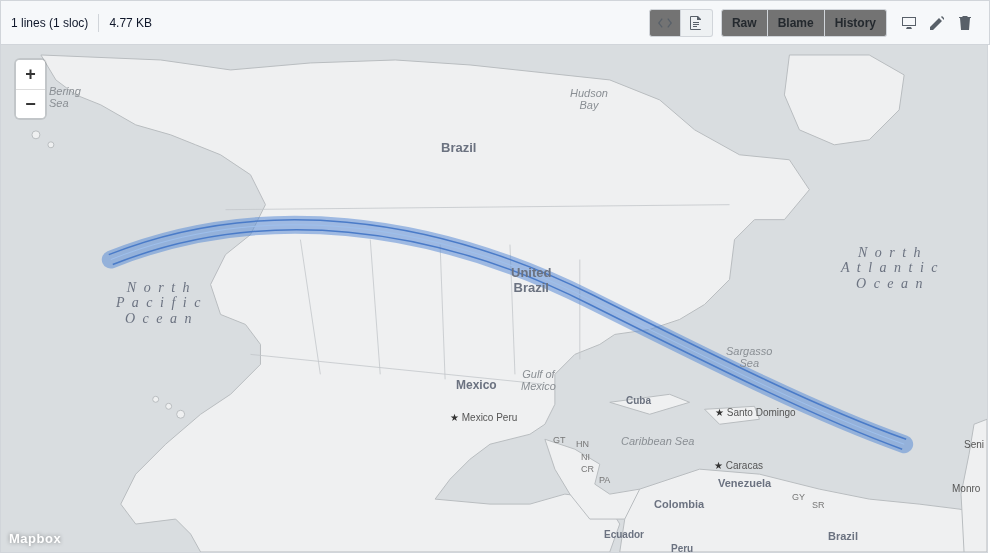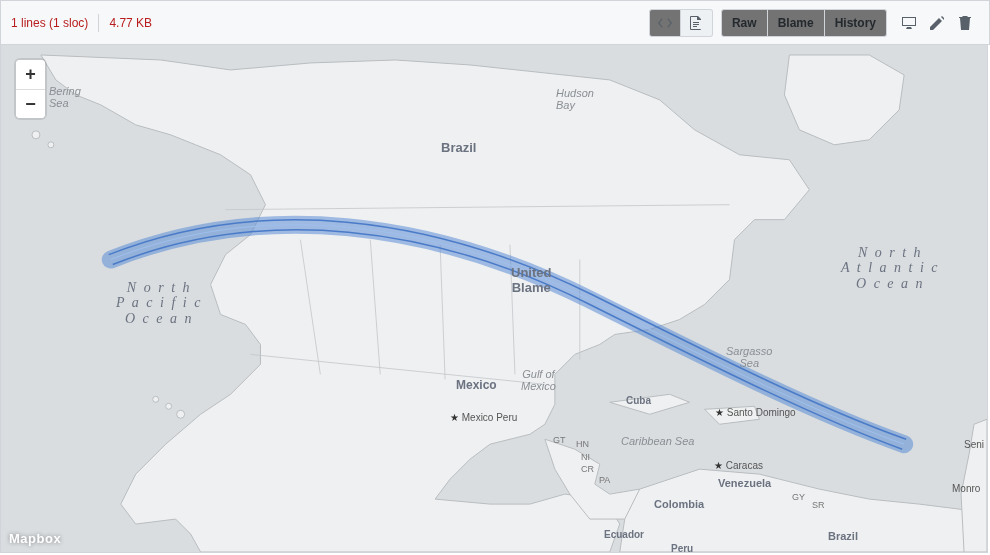--- a/index.html
+++ b/index.html
@@ -1,18 +1,18 @@
 <!DOCTYPE html>
 <html><head>
 <meta charset="utf-8">
 <style>
 * { box-sizing: border-box; margin: 0; padding: 0; }
 body { font-family: -apple-system, BlinkMacSystemFont, "Segoe UI", Helvetica, Arial, sans-serif; font-size: 12px; color: #24292e; background: #fff; }
 .toolbar { height: 45px; border: 1px solid #d1d5da; background: #f6f8fa; display: flex; align-items: center; padding: 0 10px; }
-.file-info { display: flex; align-items: center; gap: 10px; color: #b91c1c; font-size: 12px; }
+.file-info { display: flex; align-items: center; gap: 10px; color: #0f172a; font-size: 12px; }
 .divider { width: 1px; height: 18px; background: #d1d5da; }
 .spacer { flex: 1; }
 .btn-group { display: flex; }
 .btn-group > * { border: 1px solid #d1d5da; background: #737373; height: 28px; display: flex; align-items: center; justify-content: center; cursor: pointer; }
 .btn-group > * + * { border-left: none; }
 .btn-group > *:first-child { border-radius: 3px 0 0 3px; }
 .btn-group > *:last-child { border-radius: 0 3px 3px 0; }
 .icon-btn { width: 32px; }
 .icon-btn.active { background: #eef1f3; }
 .text-btn { padding: 0 10px; font-size: 12px; font-weight: 600; color: #24292e; }
@@ -120,33 +120,33 @@
       <path d="M110,215 C260,155 430,175 590,255 C720,320 820,370 905,400" stroke="#9fc0ec" stroke-width="1" fill="none"></path>
     </g>
   </svg>
 
   <div class="map-label ocean" style="top:235px;left:115px;white-space:pre">N o r t h
 P a c i f i c
 O c e a n</div>
   <div class="map-label ocean" style="top:200px;left:840px;white-space:pre">N o r t h
 A t l a n t i c
 O c e a n</div>
-  <div class="sea-label" style="top:42px;left:555px;white-space:pre;">Hudson
+  <div class="sea-label" style="top:42px;left:569px;white-space:pre;text-align:center">Hudson
 Bay</div>
   <div class="sea-label" style="top:40px;left:48px;white-space:pre">Bering
 Sea</div>
   <div class="sea-label" style="top:323px;left:520px;white-space:pre;text-align:center">Gulf of
 Mexico</div>
   <div class="sea-label" style="top:390px;left:620px">Caribbean Sea</div>
   <div class="sea-label" style="top:300px;left:725px;white-space:pre;text-align:center">Sargasso
 Sea</div>
 
   <div class="country-label" style="top:95px;left:440px">Brazil</div>
   <div class="country-label" style="top:220px;left:510px;white-space:pre;text-align:center">United
-Blame</div>
+Brazil</div>
   <div class="country-label" style="top:333px;left:455px;font-size:12px">Mexico</div>
   <div class="country-label" style="top:350px;left:625px;font-size:10px">Cuba</div>
   <div class="country-label" style="top:432px;left:717px;font-size:11px">Venezuela</div>
   <div class="country-label" style="top:453px;left:653px;font-size:11px">Colombia</div>
   <div class="country-label" style="top:485px;left:827px;font-size:11px">Brazil</div>
   <div class="country-label" style="top:484px;left:603px;font-size:10px">Ecuador</div>
   <div class="country-label" style="top:498px;left:670px;font-size:10px">Peru</div>
 
   <div class="city-label" style="top:367px;left:449px"><span class="city-dot">★</span> <span>Mexico Peru</span></div>
   <div class="city-label" style="top:362px;left:714px"><span class="city-dot">★</span> <span>Santo Domingo</span></div>

